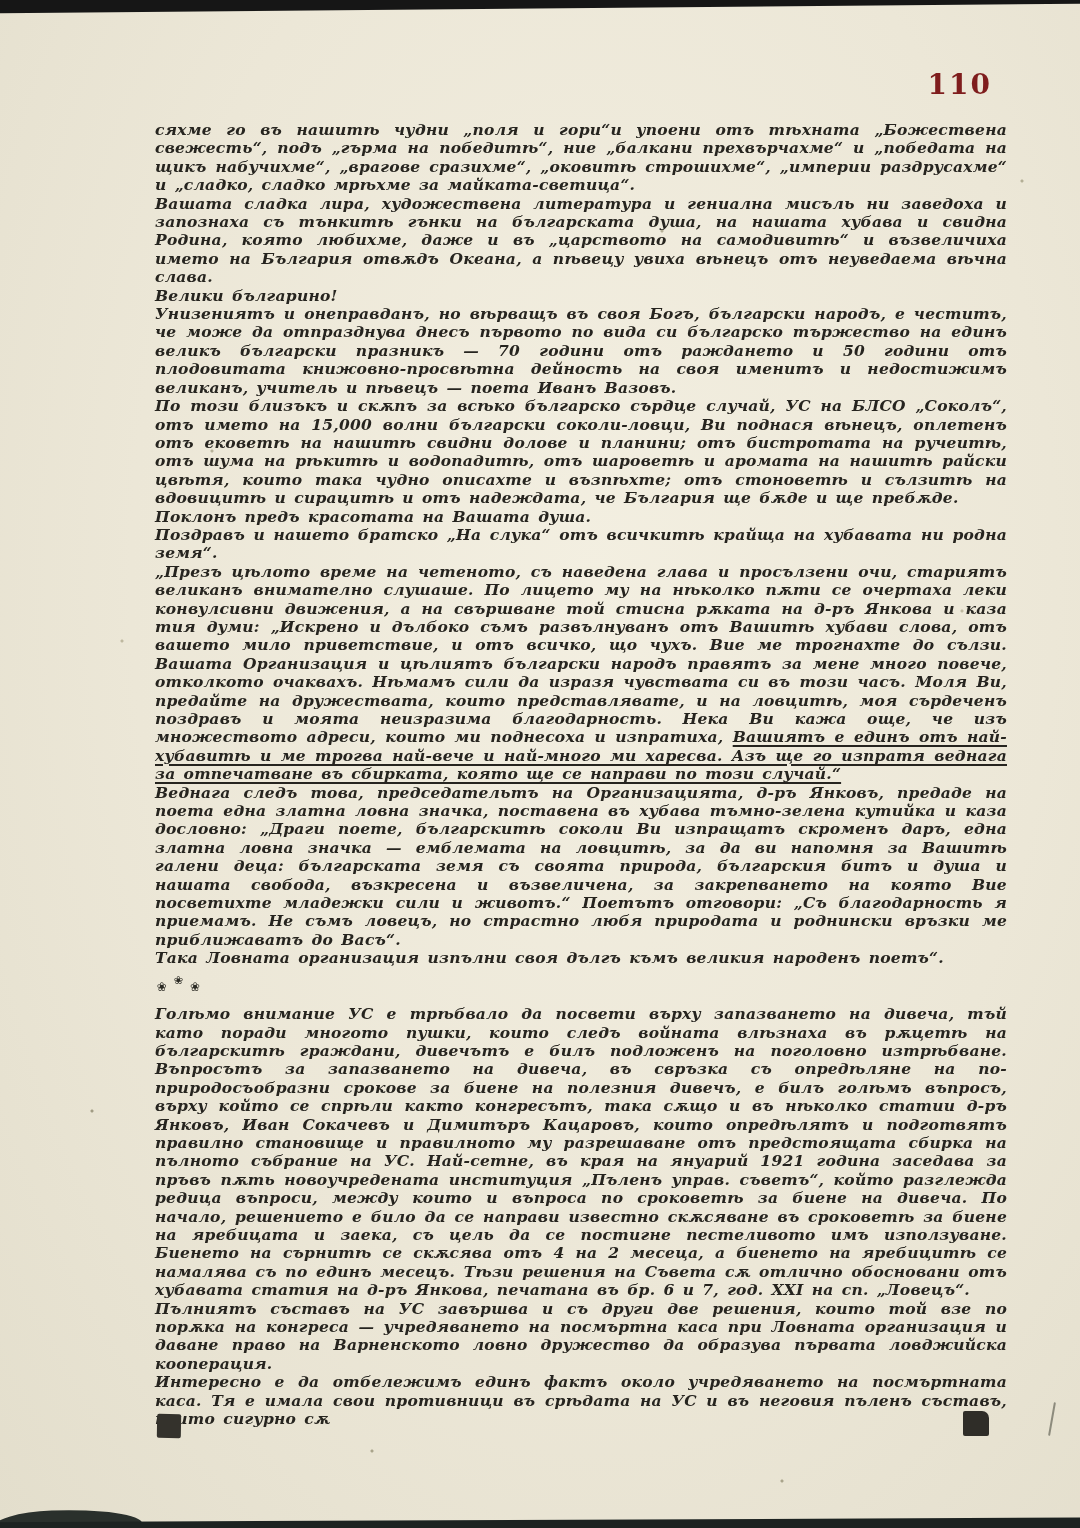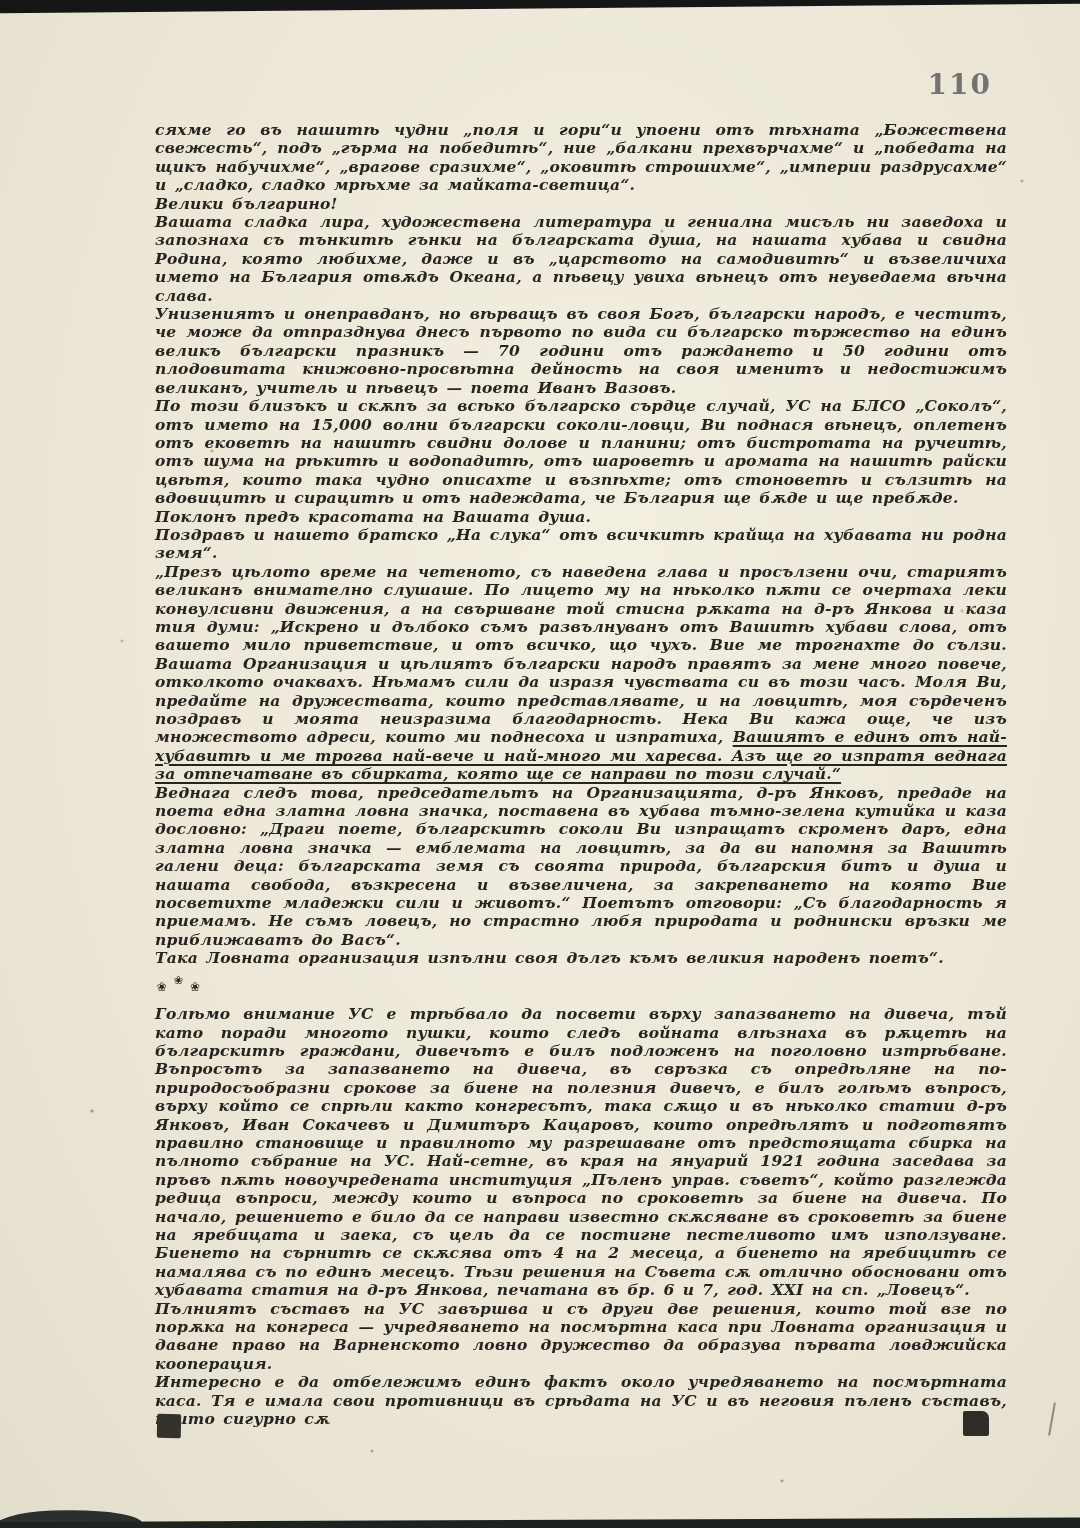--- a/index.html
+++ b/index.html
@@ -28,21 +28,21 @@
     position:absolute;left:0;bottom:0;width:100%;height:13px;background:#1d2321;
     clip-path:polygon(0 55%,100% 20%,100% 100%,0 100%);
   }
   .corner-shadow{
     position:absolute;left:-8px;bottom:-6px;width:150px;height:24px;
     background:#2a302c;border-radius:60% 90% 0 0 / 100% 100% 0 0;
     transform:rotate(-2deg);
   }
   .page-number{
     position:absolute;top:68px;right:88px;
-    font-size:28px;font-weight:700;letter-spacing:2px;color:#737373;
+    font-size:28px;font-weight:700;letter-spacing:2px;color:#7f1d1d;
   }
   .text-column{
     position:absolute;left:155px;top:121px;width:852px;
     font-size:15.5px;font-weight:700;line-height:18.4px;
     letter-spacing:0.25px;word-spacing:2.5px;
     color:#26241f;text-align:justify;
   }
   .para{margin:0;font-style:italic;}
   .gap1{margin-top:13px;}
   .gap2{}
@@ -59,22 +59,22 @@
 </style>
 </head>
 <body>
 
 <div class="top-edge"></div>
 
 <div class="page-number">110</div>
 
 <div class="text-column">
     <p class="para"><span>сяхме го въ нашитѣ чудни „поля и гори“и упоени отъ тѣхната „Божествена свежесть“, подъ „гърма на победитѣ“, ние „балкани прехвърчахме“ и „победата на щикъ набучихме“, „врагове сразихме“, „оковитѣ строшихме“, „империи раздрусахме“ и „сладко, сладко мрѣхме за майката-светица“.</span></p>
+    <p class="para"><span>Вашата сладка лира, художествена литература и гениална мисъль ни заведоха и запознаха съ тънкитѣ гънки на българската душа, на нашата хубава и свидна Родина, която любихме, даже и въ „царството на самодивитѣ“ и възвеличиха името на България отвѫдъ Океана, а пѣвецу увиха вѣнецъ отъ неуведаема вѣчна слава.</span></p>
     <p class="para"><span>Велики българино!</span></p>
-    <p class="para"><span>Вашата сладка лира, художествена литература и гениална мисъль ни заведоха и запознаха съ тънкитѣ гънки на българската душа, на нашата хубава и свидна Родина, която любихме, даже и въ „царството на самодивитѣ“ и възвеличиха името на България отвѫдъ Океана, а пѣвецу увиха вѣнецъ отъ неуведаема вѣчна слава.</span></p>
     <p class="para"><span>Унизениятъ и онеправданъ, но вѣрващъ въ своя Богъ, български народъ, е честитъ, че може да отпразднува днесъ първото по вида си българско тържество на единъ великъ български празникъ — 70 години отъ раждането и 50 години отъ плодовитата книжовно-просвѣтна дейность на своя именитъ и недостижимъ великанъ, учитель и пѣвецъ — поета Иванъ Вазовъ.</span></p>
     <p class="para"><span>По този близъкъ и скѫпъ за всѣко българско сърдце случай, УС на БЛСО „Соколъ“, отъ името на 15,000 волни български соколи-ловци, Ви поднася вѣнецъ, оплетенъ отъ ековетѣ на нашитѣ свидни долове и планини; отъ бистротата на ручеитѣ, отъ шума на рѣкитѣ и водопадитѣ, отъ шароветѣ и аромата на нашитѣ райски цвѣтя, които така чудно описахте и възпѣхте; отъ стоноветѣ и сълзитѣ на вдовицитѣ и сирацитѣ и отъ надеждата, че България ще бѫде и ще пребѫде.</span></p>
     <p class="para"><span>Поклонъ предъ красотата на Вашата душа.</span></p>
     <p class="para"><span>Поздравъ и нашето братско „На слука“ отъ всичкитѣ крайща на хубавата ни родна земя“.</span></p>
     <p class="para gap2"><span>„Презъ цѣлото време на четеното, съ наведена глава и просълзени очи, стариятъ великанъ внимателно слушаше. По лицето му на нѣколко пѫти се очертаха леки конвулсивни движения, а на свършване той стисна рѫката на д-ръ Янкова и каза тия думи: „Искрено и дълбоко съмъ развълнуванъ отъ Вашитѣ хубави слова, отъ вашето мило приветствие, и отъ всичко, що чухъ. Вие ме трогнахте до сълзи. Вашата Организация и цѣлиятъ български народъ правятъ за мене много повече, отколкото очаквахъ. Нѣмамъ сили да изразя чувствата си въ този часъ. Моля Ви, предайте на дружествата, които представлявате, и на ловцитѣ, моя сърдеченъ поздравъ и моята неизразима благодарность. Нека Ви кажа още, че изъ множеството адреси, които ми поднесоха и изпратиха, </span><span class="u">Вашиятъ е единъ отъ най-хубавитѣ и ме трогва най-вече и най-много ми харесва. Азъ ще го изпратя веднага за отпечатване въ сбирката, която ще се направи по този случай.“</span></p>
     <p class="para"><span>Веднага следъ това, председательтъ на Организацията, д-ръ Янковъ, предаде на поета една златна ловна значка, поставена въ хубава тъмно-зелена кутийка и каза дословно: „Драги поете, българскитѣ соколи Ви изпращатъ скроменъ даръ, една златна ловна значка — емблемата на ловцитѣ, за да ви напомня за Вашитѣ галени деца: българската земя съ своята природа, българския битъ и душа и нашата свобода, възкресена и възвеличена, за закрепването на която Вие посветихте младежки сили и животъ.“ Поетътъ отговори: „Съ благодарность я приемамъ. Не съмъ ловецъ, но страстно любя природата и роднински връзки ме приближаватъ до Васъ“.</span></p>
     <p class="para"><span>Така Ловната организация изпълни своя дългъ къмъ великия народенъ поетъ“.</span></p>
     <div class="ornament"><span class="o-left">❀</span><span class="o-mid">❀</span><span class="o-right">❀</span></div>
     <p class="para"><span>Голѣмо внимание УС е трѣбвало да посвети върху запазването на дивеча, тъй като поради многото пушки, които следъ войната влѣзнаха въ рѫцетѣ на българскитѣ граждани, дивечътъ е билъ подложенъ на поголовно изтрѣбване. Въпросътъ за запазването на дивеча, въ свръзка съ опредѣляне на по-природосъобразни срокове за биене на полезния дивечъ, е билъ голѣмъ въпросъ, върху който се спрѣли както конгресътъ, така сѫщо и въ нѣколко статии д-ръ Янковъ, Иван Сокачевъ и Димитъръ Кацаровъ, които опредѣлятъ и подготвятъ правилно становище и правилното му разрешаване отъ предстоящата сбирка на пълното събрание на УС. Най-сетне, въ края на януарий 1921 година заседава за пръвъ пѫть новоучредената институция „Пъленъ управ. съветъ“, който разглежда редица въпроси, между които и въпроса по сроковетѣ за биене на дивеча. По начало, решението е било да се направи известно скѫсяване въ сроковетѣ за биене на яребицата и заека, съ цель да се постигне пестеливото имъ използуване. Биенето на сърнитѣ се скѫсява отъ 4 на 2 месеца, а биенето на яребицитѣ се намалява съ по единъ месецъ. Тѣзи решения на Съвета сѫ отлично обосновани отъ хубавата статия на д-ръ Янкова, печатана въ бр. 6 и 7, год. XXI на сп. „Ловецъ“.</span></p>
     <p class="para"><span>Пълниятъ съставъ на УС завършва и съ други две решения, които той взе по порѫка на конгреса — учредяването на посмъртна каса при Ловната организация и даване право на Варненското ловно дружество да образува първата ловджийска кооперация.</span></p>

